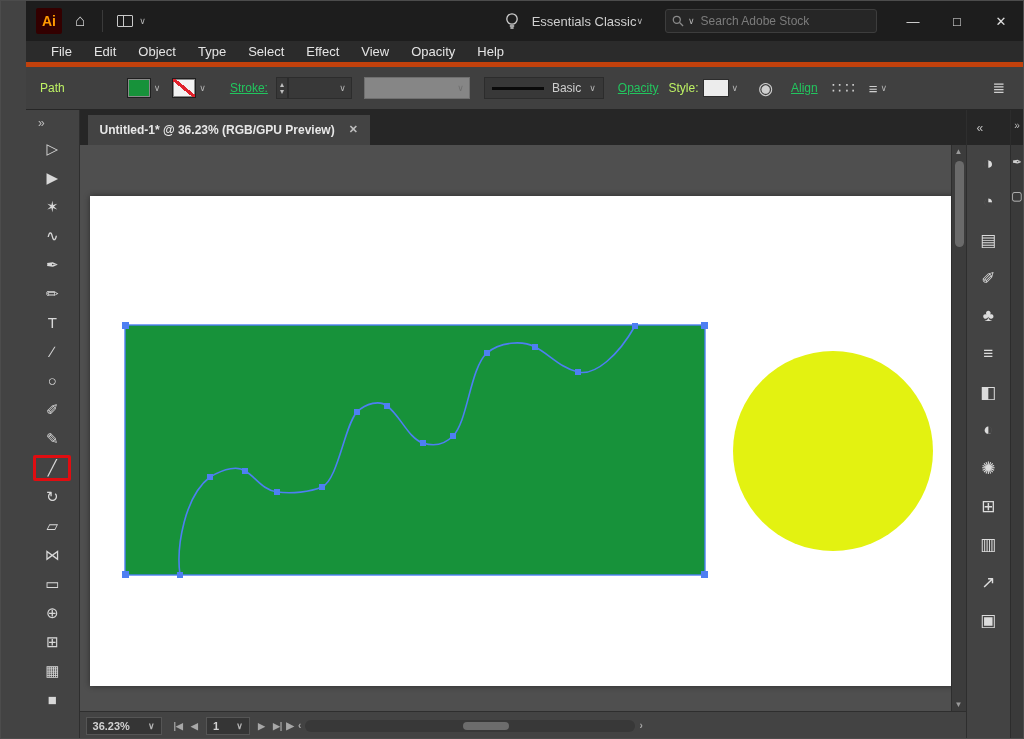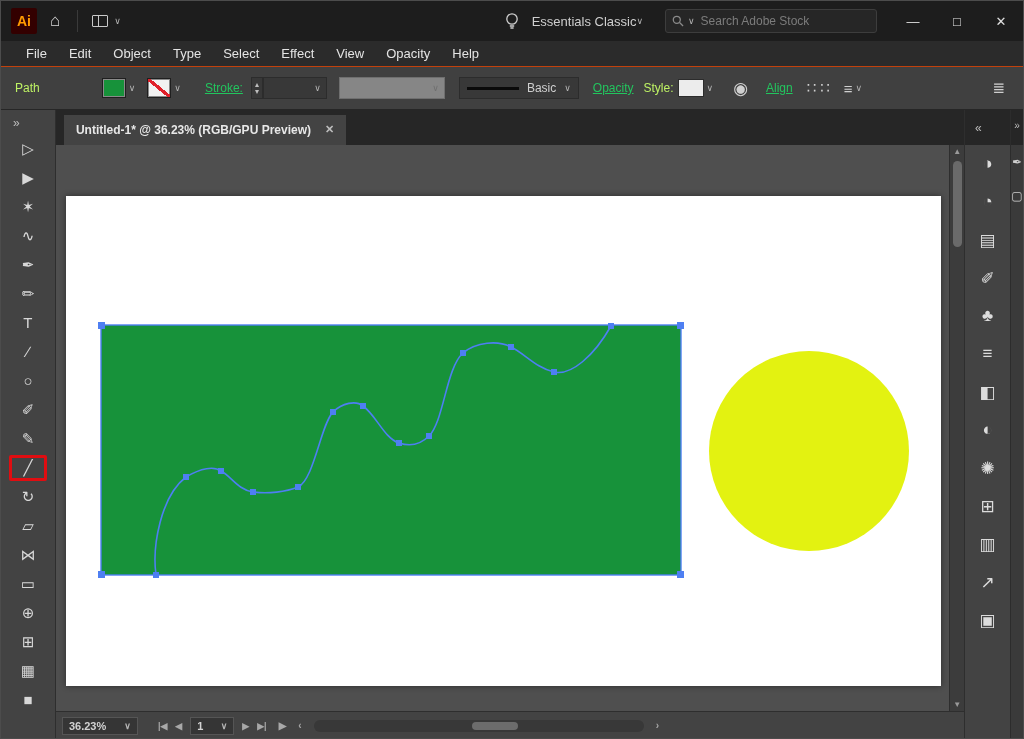--- a/index.html
+++ b/index.html
@@ -1,17 +1,17 @@
 <!DOCTYPE html>
 <html style="--fill-green: #17923a; --circle-yellow: #e3f211; --selection-blue: #4e7ff2; --tool-highlight-red: #e00d11; --stroke-none-red: #e0212b; --logo-bg: #330000; --logo-fg: #ff9a00;"><head>
 <meta charset="utf-8">
 <style>
   html,body{margin:0;padding:0;background:#191919;}
   *{box-sizing:border-box;font-family:"Liberation Sans",sans-serif;-webkit-user-select:none;user-select:none;}
-  .window{position:relative;width:1024px;height:739px;background:#434343;overflow:hidden;border:1px solid #4c4c4c;}
+  .window{position:relative;width:1024px;height:739px;background:#434343;overflow:hidden;border:1px solid #4c4c4c;padding-left:25px;}
 
   
   .titlebar{height:40px;background:#1d1d1d;display:flex;align-items:center;padding-left:10px;}
   .ai-logo{width:26px;height:26px;background:var(--logo-bg,#330000);color:var(--logo-fg,#ff9a00);
     font-weight:bold;font-size:14px;display:flex;align-items:center;justify-content:center;border-radius:2px;}
   .tb-btn{color:#d8d8d8;font-size:17px;padding:0 13px;height:40px;display:flex;align-items:center;cursor:default;}
   .tb-sep{width:1px;height:22px;background:#3a3a3a;margin:0 4px;}
   .tb-workspace{display:flex;align-items:center;gap:6px;color:#c9c9c9;padding:0 10px;}
   .ws-grid{display:inline-block;width:16px;height:12px;border:1px solid #c9c9c9;border-radius:1px;position:relative;}
   .ws-grid::after{content:"";position:absolute;left:5px;top:0;bottom:0;width:1px;background:#c9c9c9;}
@@ -19,21 +19,21 @@
   .tb-spacer{flex:1;}
   .tb-ws-label{color:#cfcfcf;font-size:13px;display:flex;align-items:center;margin-right:22px;}
   .searchbox{width:212px;height:24px;background:#262626;border:1px solid #3d3d3d;border-radius:3px;
     display:flex;align-items:center;padding:0 6px;gap:4px;margin-right:14px;}
   .searchbox input{flex:1;background:transparent;border:none;outline:none;color:#cfcfcf;font-size:12px;min-width:0;}
   .searchbox input::placeholder{color:#7c7c7c;}
   .win-controls{display:flex;height:40px;}
   .win-btn{width:44px;display:flex;align-items:center;justify-content:center;color:#e0e0e0;font-size:13px;}
 
   
-  .menubar{height:26px;background:#2b2b2b;display:flex;align-items:center;padding-left:14px;border-bottom:1px solid #c2410c;}
+  .menubar{height:26px;background:#2b2b2b;display:flex;align-items:center;padding-left:14px;border-bottom:5px solid #c2410c;}
   .menu-item{color:#e4e4e4;font-size:13px;padding:0 11px;height:26px;display:flex;align-items:center;}
 
   
   .controlbar{height:43px;background:#404040;border-bottom:1px solid #262626;display:flex;align-items:center;padding:0 14px;font-size:12px;color:#cfcfcf;}
   .cb-label{color:#bef264;}
   .cb-link{color:#22c55e;text-decoration:underline;}
   .swatch-group{display:flex;align-items:center;gap:3px;}
   .swatch{width:24px;height:20px;border:1px solid #1f1f1f;box-shadow:inset 0 0 0 1px #8a8a8a;}
   .swatch.fill{background:var(--fill-green,#17923a);}
   .swatch.stroke-none{background:#f2f2f2;position:relative;overflow:hidden;}
@@ -68,21 +68,21 @@
   .doc-tab .close{color:#bdbdbd;font-size:11px;}
 
   .canvas{position:relative;height:570px;background:#4f4f4f;overflow:hidden;}
   .artboard{position:absolute;left:10px;top:51px;width:875px;height:490px;background:#ffffff;box-shadow:0 0 6px rgba(0,0,0,.45);}
   .vscroll{position:absolute;right:0;top:0;width:15px;height:100%;background:#3c3c3c;border-left:1px solid #2e2e2e;}
   .vscroll .arrow{width:100%;height:14px;display:flex;align-items:center;justify-content:center;color:#9a9a9a;font-size:8px;}
   .vscroll .arrow.bottom{position:absolute;bottom:0;}
   .vthumb{position:absolute;left:3px;top:16px;width:9px;height:86px;background:#6a6a6a;border-radius:5px;}
 
   
-  .statusbar{height:28px;background:#434343;border-top:1px solid #2e2e2e;display:flex;align-items:center;padding:0 6px;font-size:11px;color:#d2d2d2;gap:12px;}
+  .statusbar{height:28px;background:#434343;border-top:1px solid #2e2e2e;display:flex;align-items:center;padding:0 6px;font-size:11px;color:#d2d2d2;gap:4px;}
   .zoom-box{width:76px;height:18px;background:#353535;border:1px solid #555;display:flex;align-items:center;justify-content:space-between;padding:0 6px;}
   .nav-group{display:flex;align-items:center;gap:8px;color:#a8a8a8;font-size:9px;margin-left:8px;}
   .ab-box{width:44px;height:18px;background:#353535;border:1px solid #555;display:flex;align-items:center;justify-content:space-between;padding:0 6px;}
   .tool-hint{flex:1;text-align:center;color:#d8d8d8;font-size:11px;}
   .hs-arrow{color:#a8a8a8;font-size:10px;}
   .hscroll{position:relative;width:330px;height:12px;background:#383838;border-radius:6px;}
   .hthumb{position:absolute;left:158px;top:2px;width:46px;height:8px;background:#6c6c6c;border-radius:4px;}
 
   
   .rightdock{width:59px;background:#434343;border-left:1px solid #2e2e2e;display:flex;}

